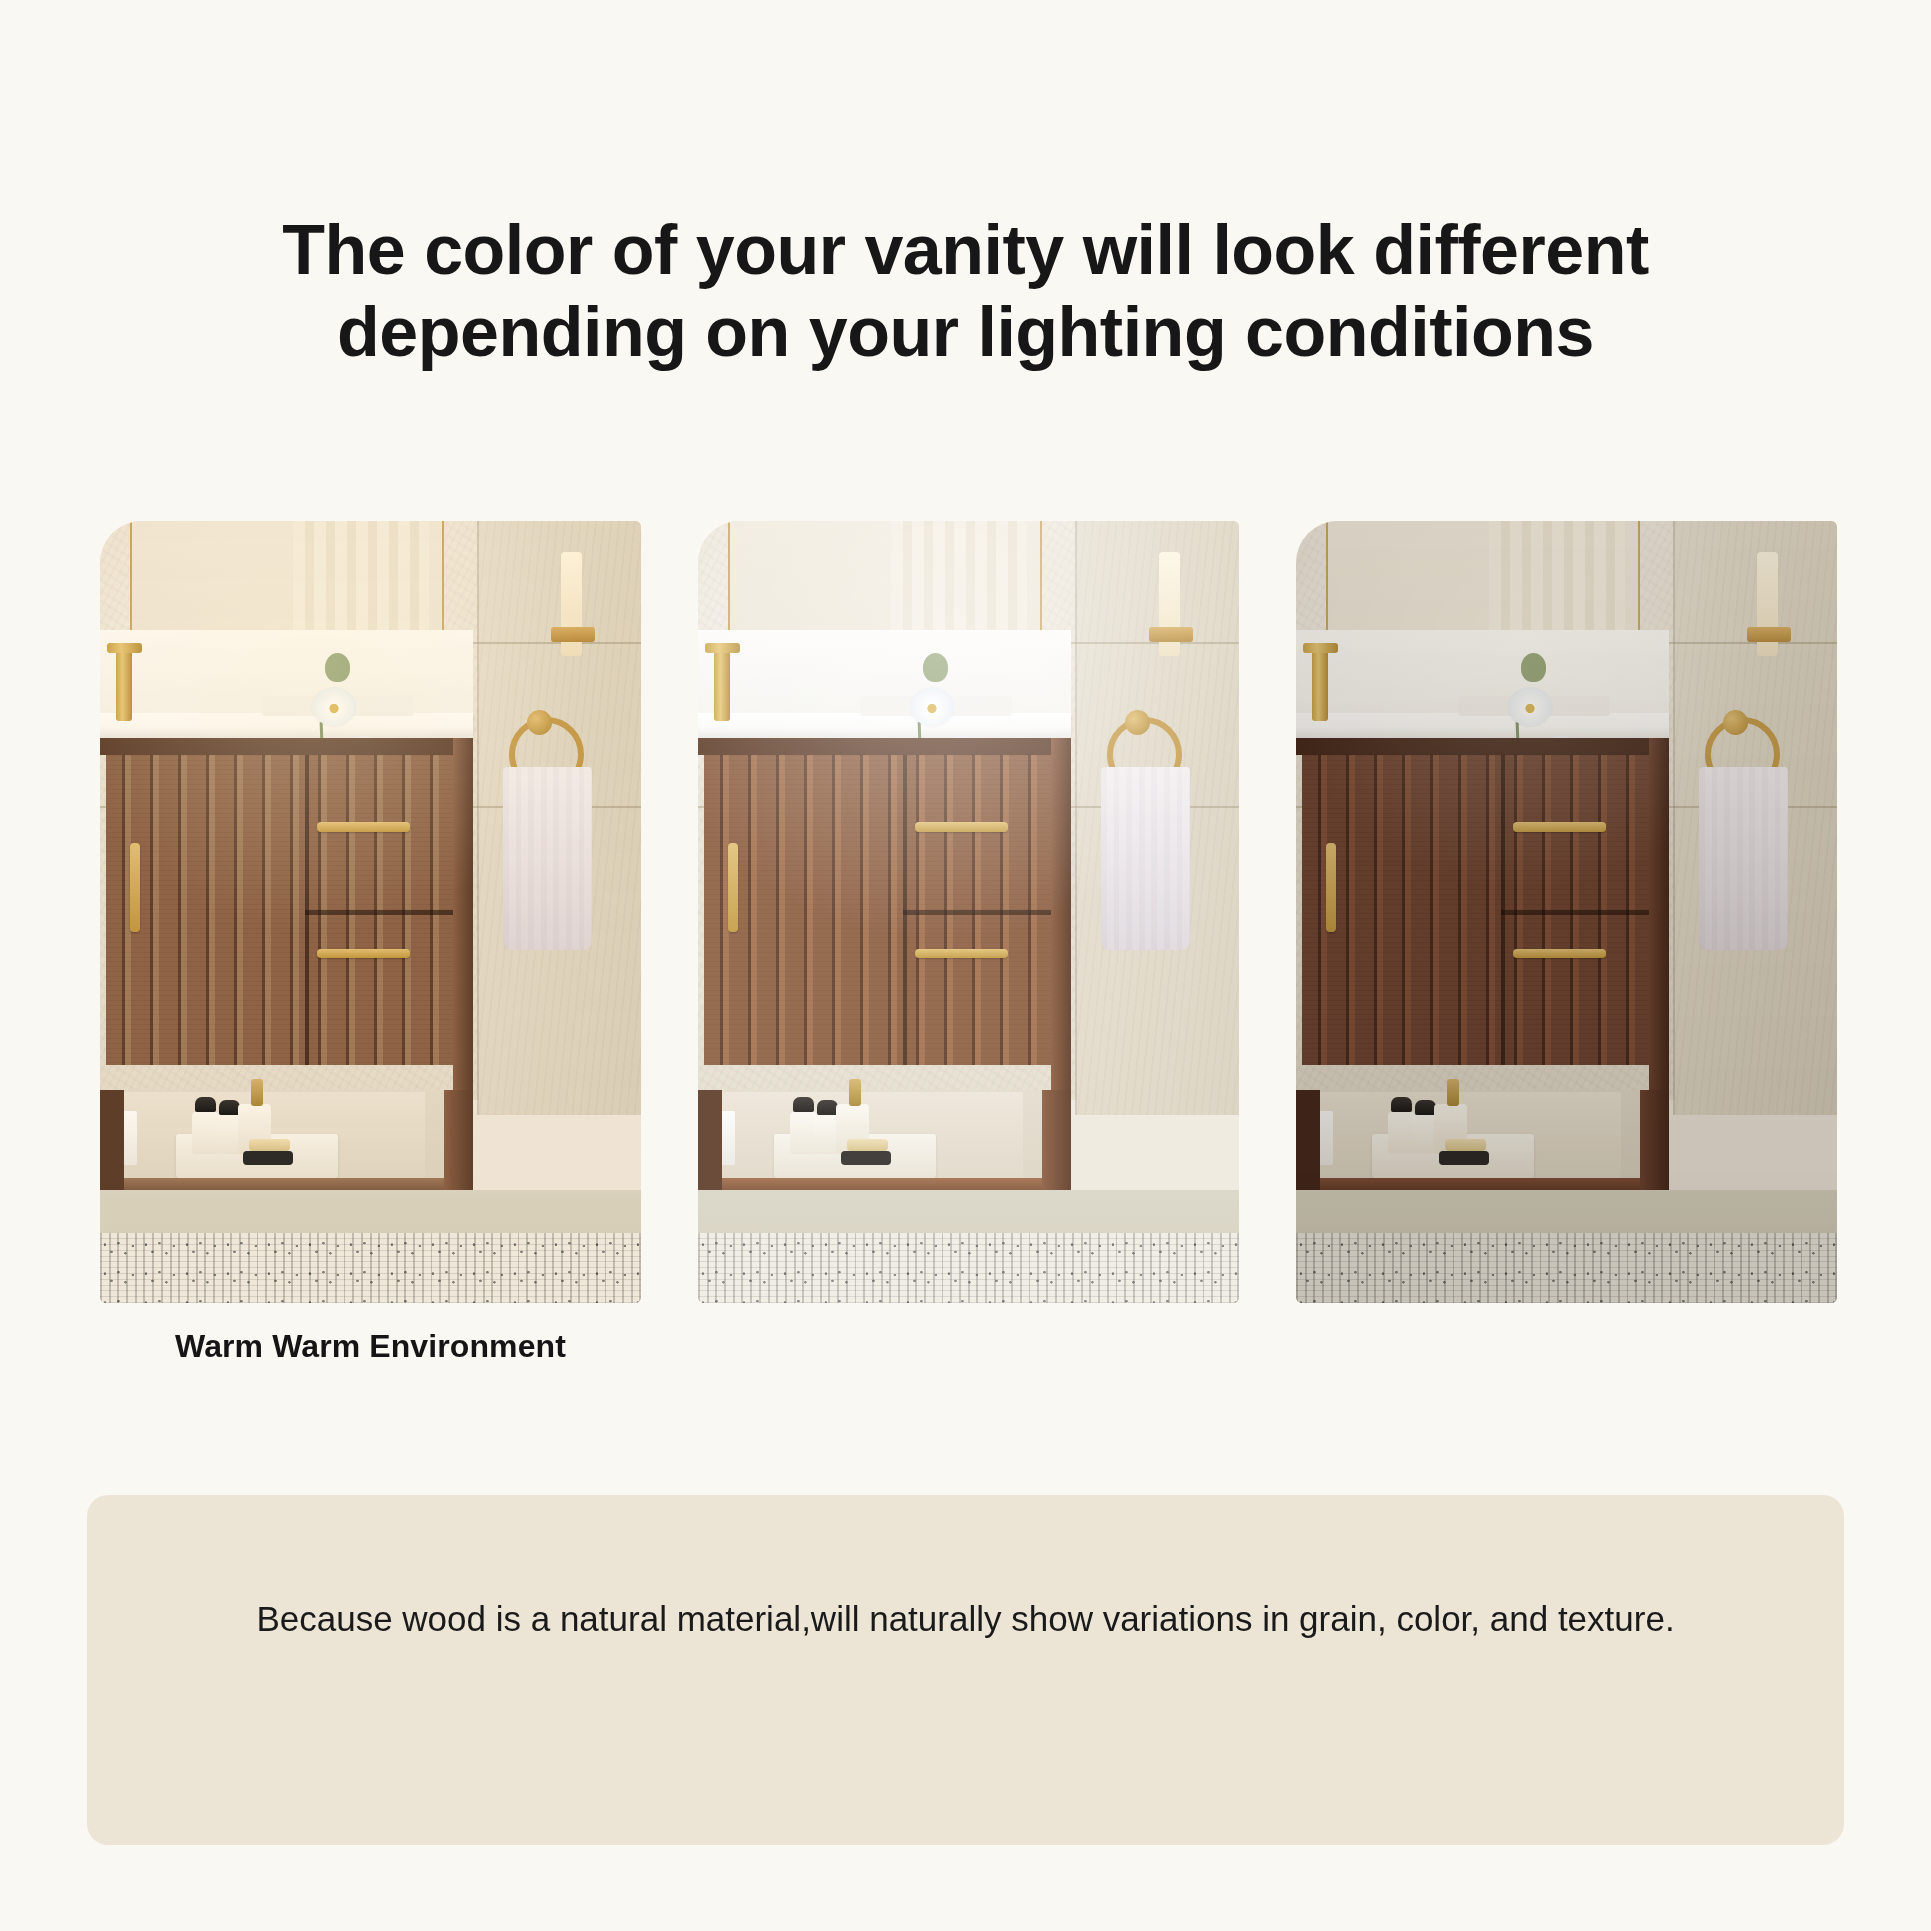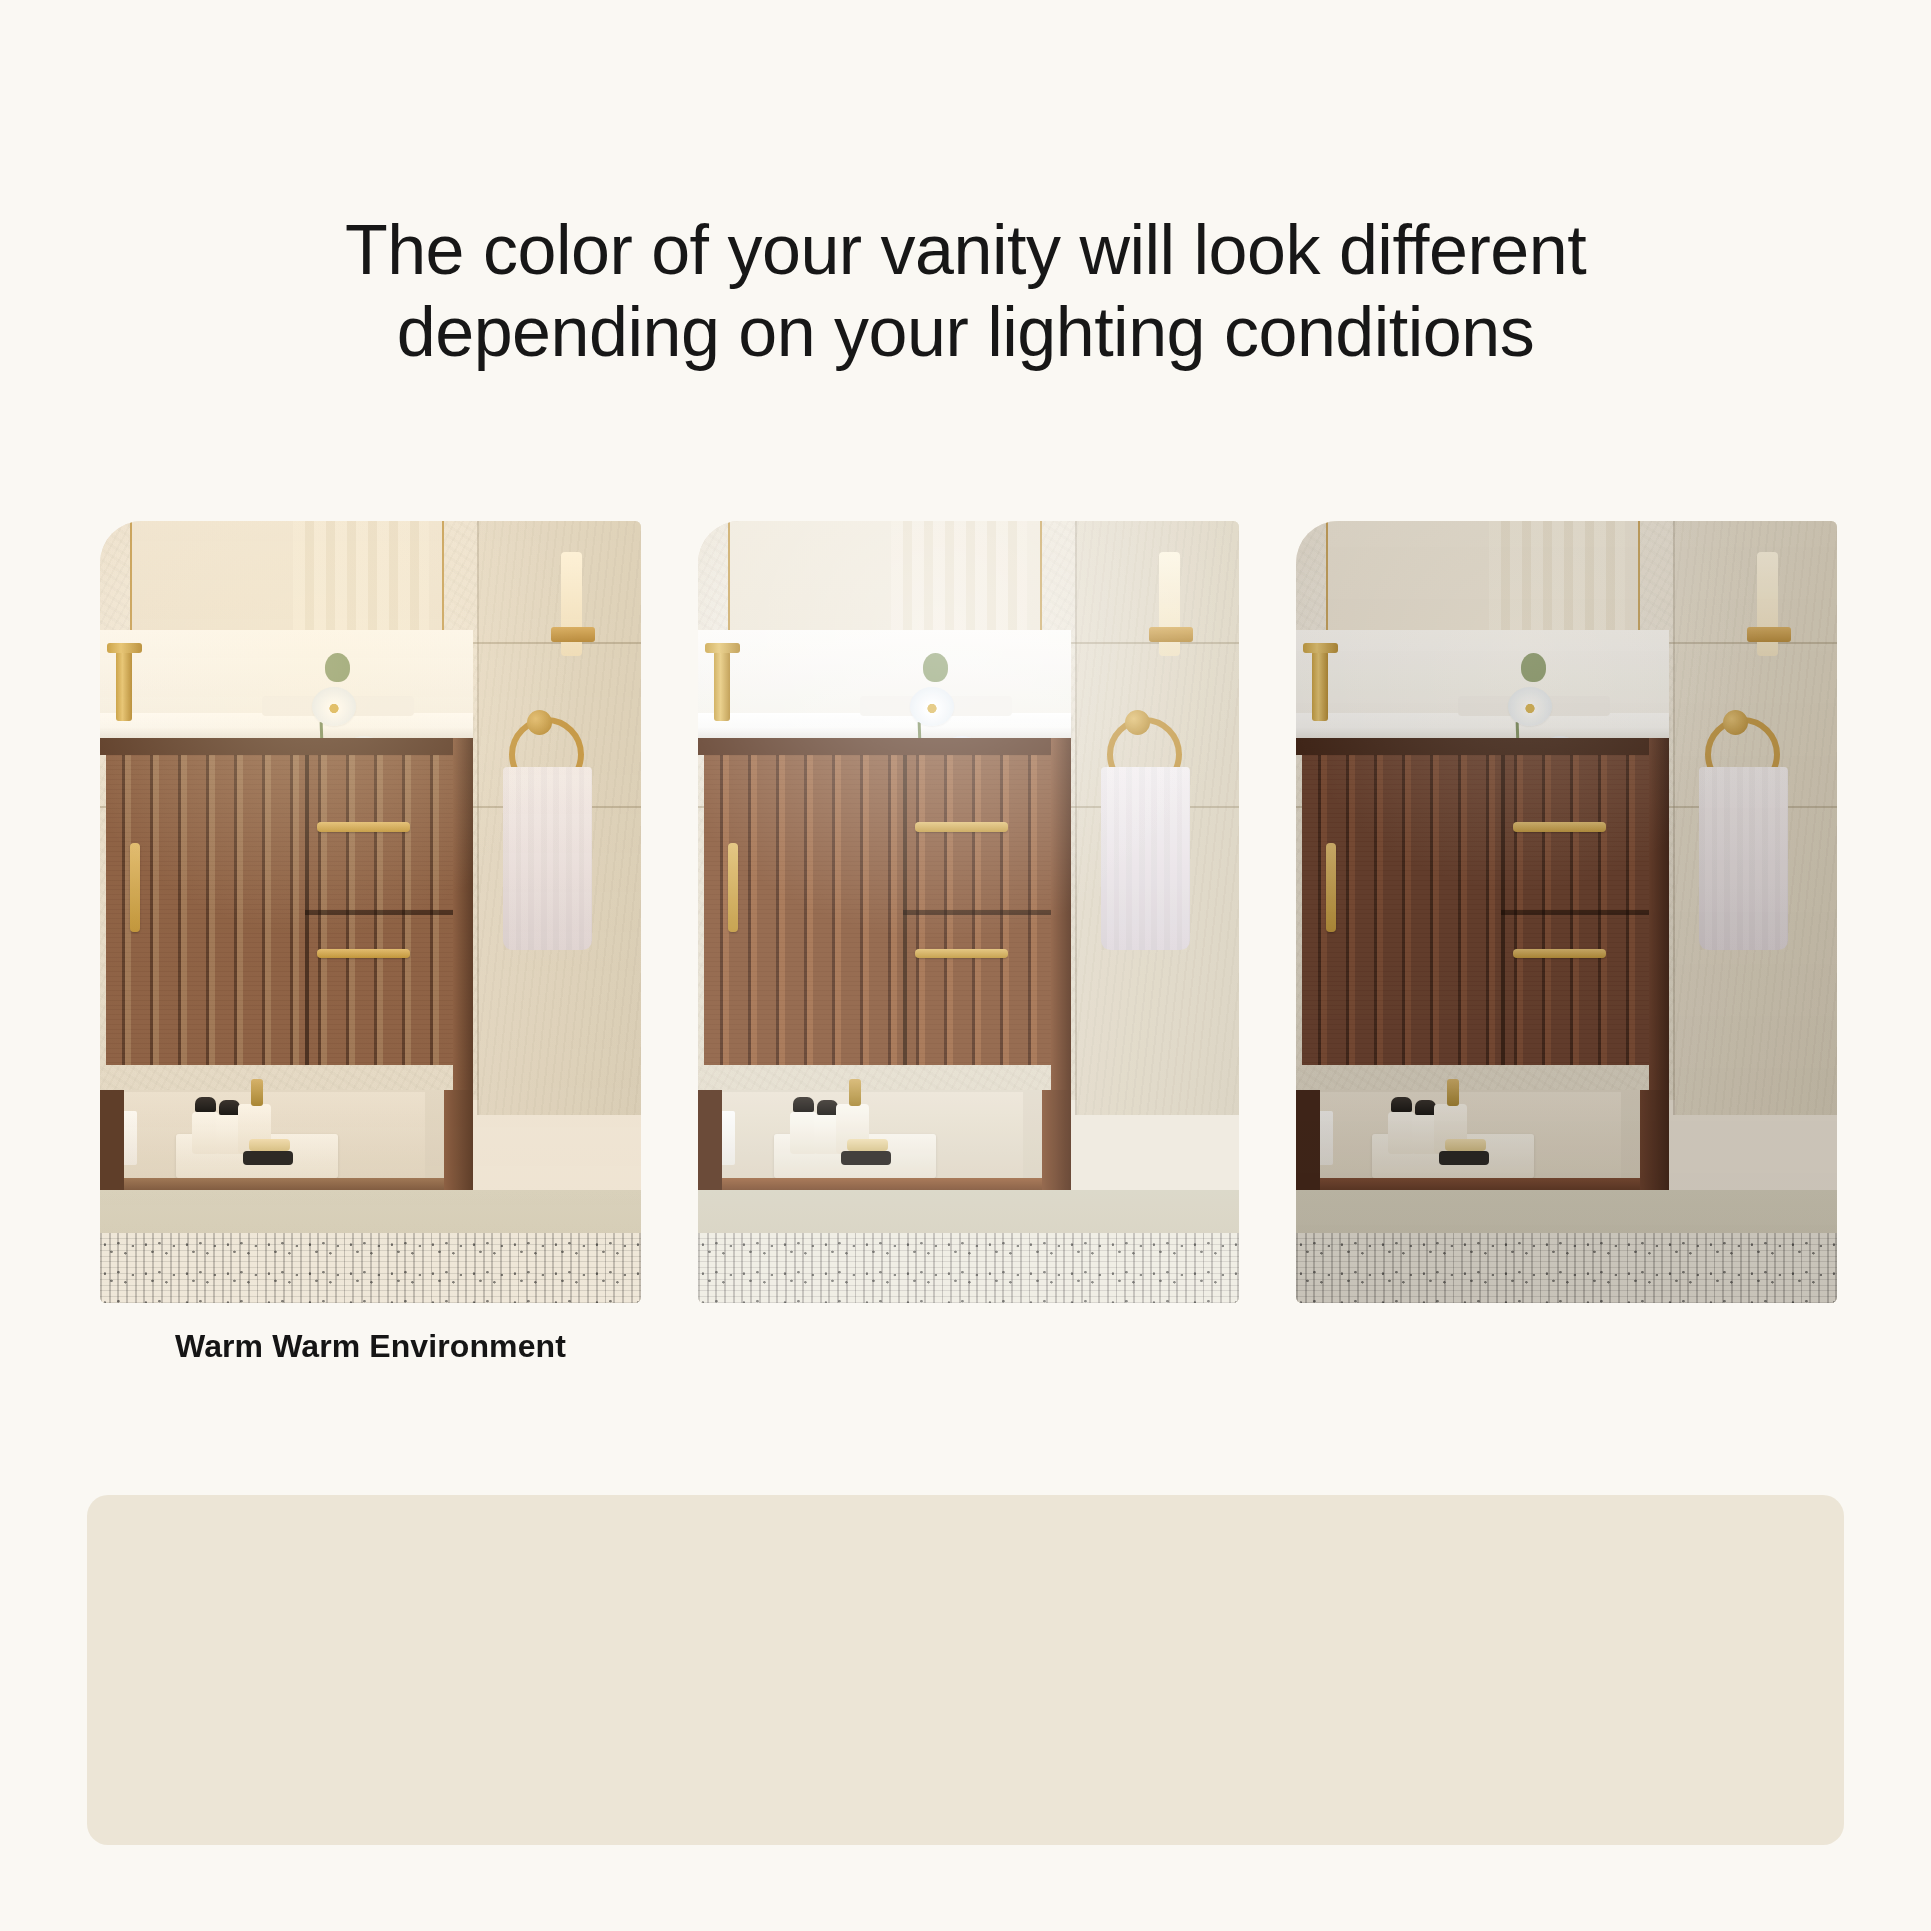--- a/index.html
+++ b/index.html
@@ -16,21 +16,21 @@
   .heading {
     position: absolute;
     top: 210px; left: 0; width: 1931px;
     text-align: center;
     font-size: 70px;
     line-height: 1.17;
     font-weight: 400;
     letter-spacing: -0.5px;
     color: #171717;
   }
-  .heading .line { display: block; }
+  .heading .line { display: block; font-weight: bold; }
 
   
   .panels {
     position: absolute;
     top: 521px; left: 100px;
     width: 1738px; height: 782px;
     display: flex;
     gap: 57px;
   }
   .panel-wrap { width: 541px; position: relative; }
@@ -627,15 +627,16 @@
   </div>
 
 </div>
 
 <div class="captions">
   <div class="caption">Warm Warm Environment</div>
 </div>
 
 <div class="desc-box">
   <div class="desc-body">
+    <span class="line">Because wood is a natural material,will naturally show variations in grain, color, and texture.</span>
   </div>
 </div>
 
 
 </body></html>

